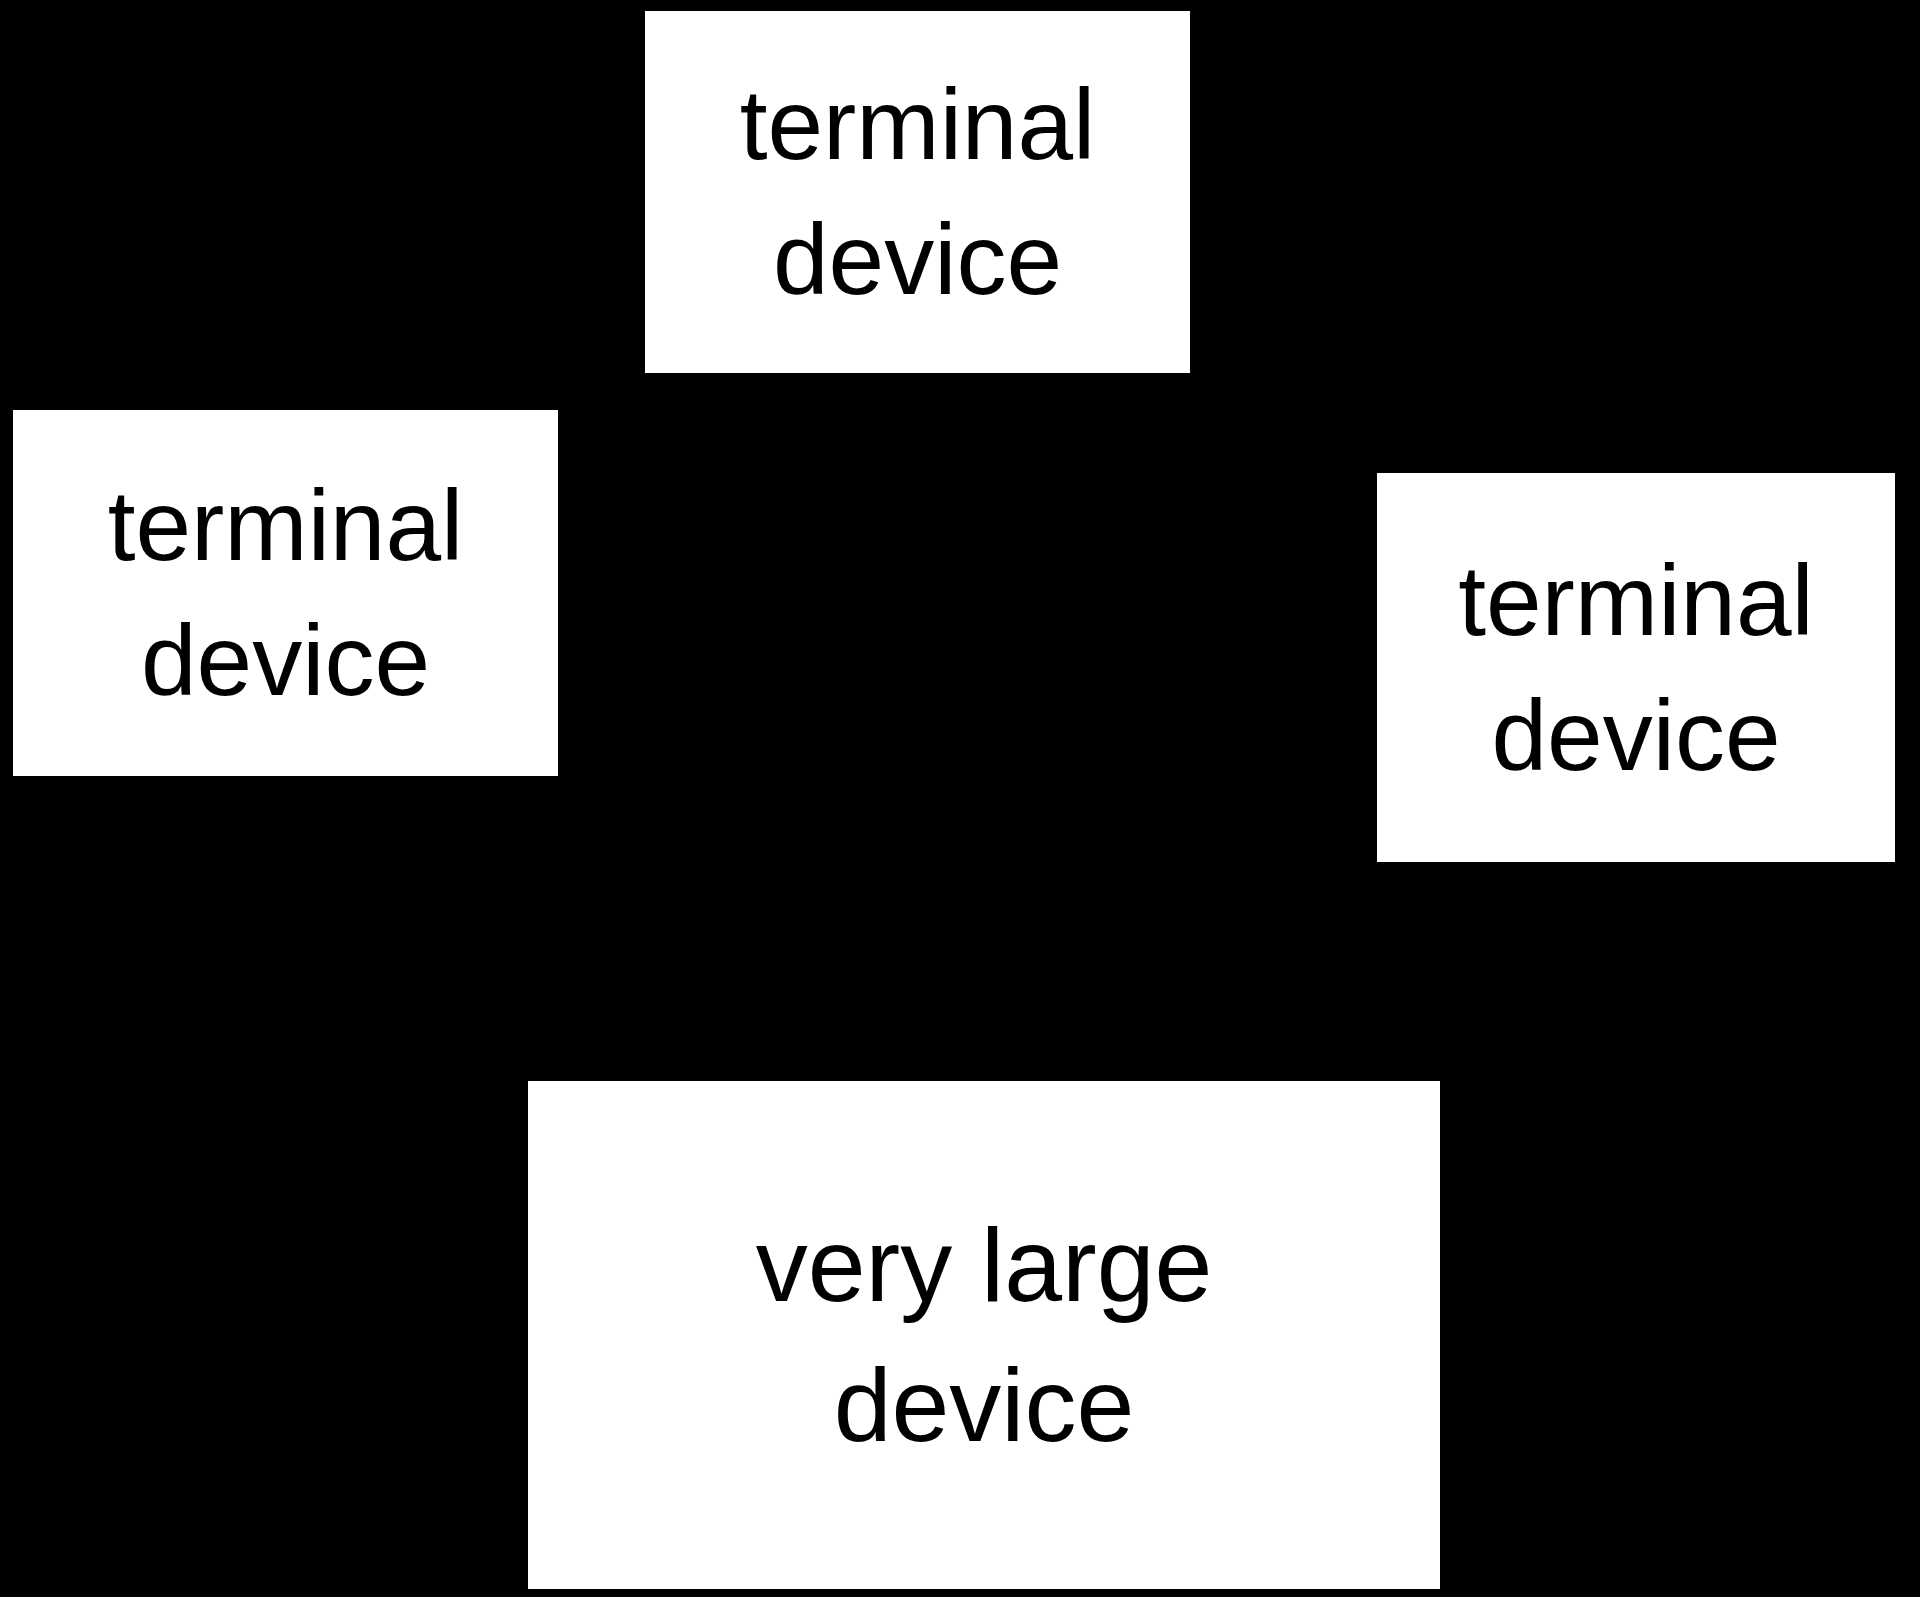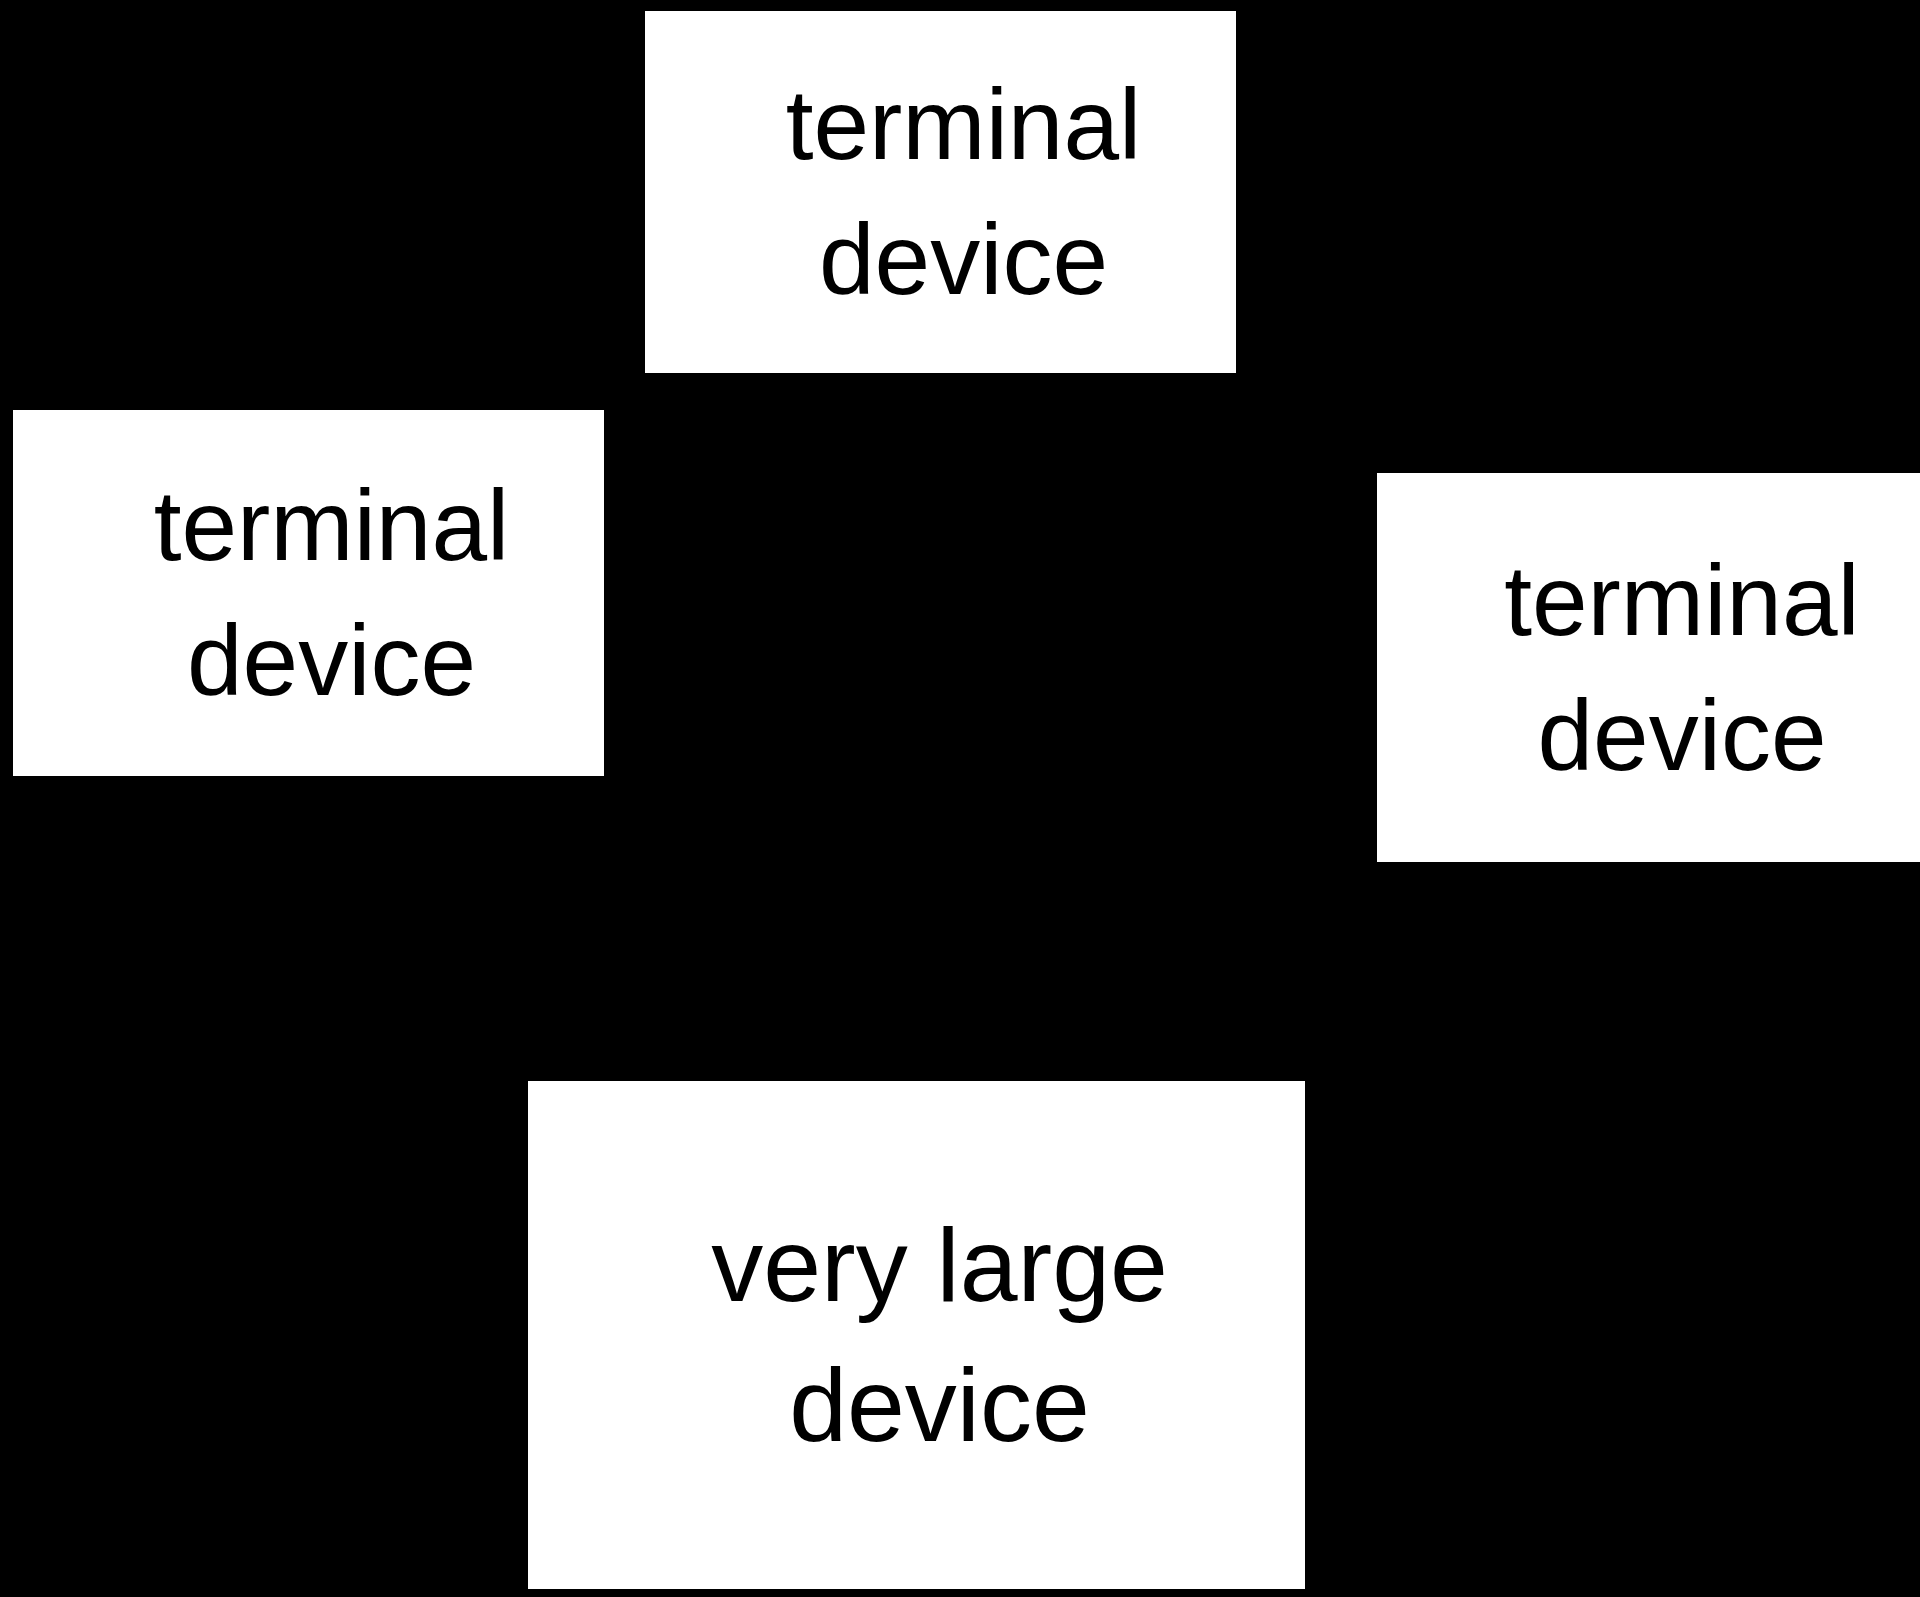--- a/index.html
+++ b/index.html
@@ -16,34 +16,33 @@
     font-family: "Liberation Sans", sans-serif;
   }
   .node {
     position: absolute;
     background: var(--box-fill, #ffffff);
     color: var(--text-color, #000000);
     display: flex;
     align-items: center;
     justify-content: center;
     text-align: center;
-    padding-left: 46px;
   }
   .label {
     font-size: 100px;
     line-height: 1.35;
     font-weight: 400;
     letter-spacing: 0;
   }
   .line { display: block; }
 
   .node-top    { left: 645px;  top: 11px;   width: 545px; height: 362px; }
   .node-left   { left: 13px;   top: 410px;  width: 545px; height: 366px; }
   .node-right  { left: 1377px; top: 473px;  width: 518px; height: 389px; }
-  .node-bottom { left: 528px;  top: 1081px; width: 731px; height: 508px; }
+  .node-bottom { left: 528px;  top: 1081px; width: 912px; height: 508px; }
   .node-bottom .label { font-size: 104px; }
 </style>
 </head>
 <body>
 
 <div class="canvas" style="--bg-color: #000000; --box-fill: #ffffff; --text-color: #000000;">
 
   <div class="node node-top">
     <div class="label">
       <span class="line">terminal</span>

